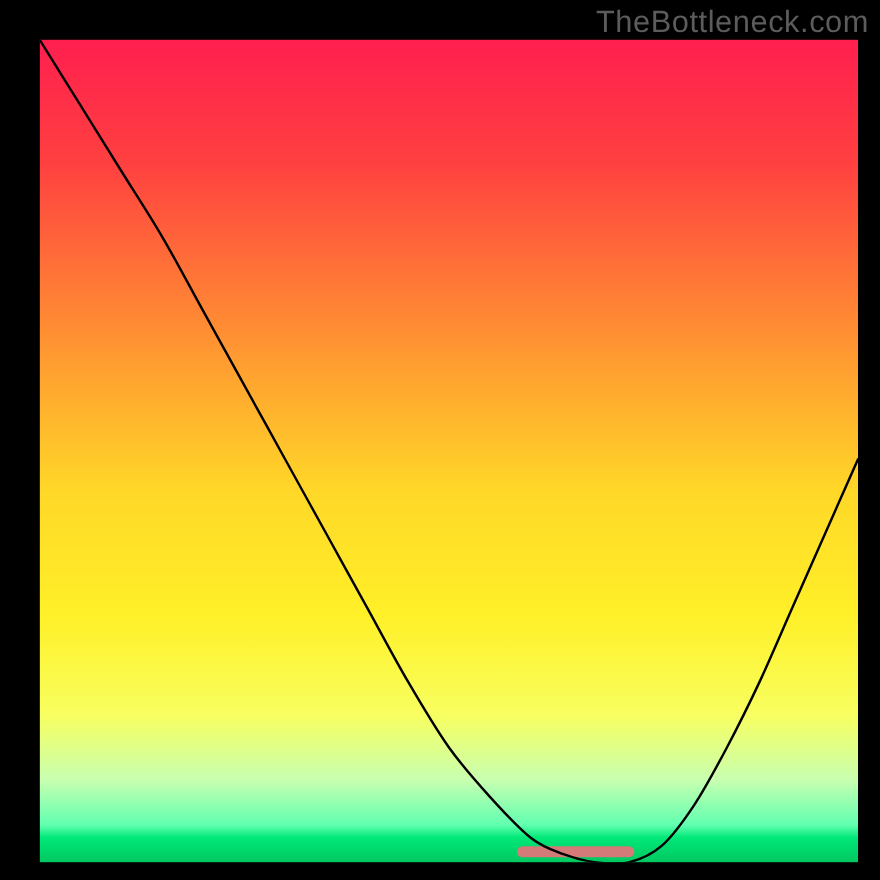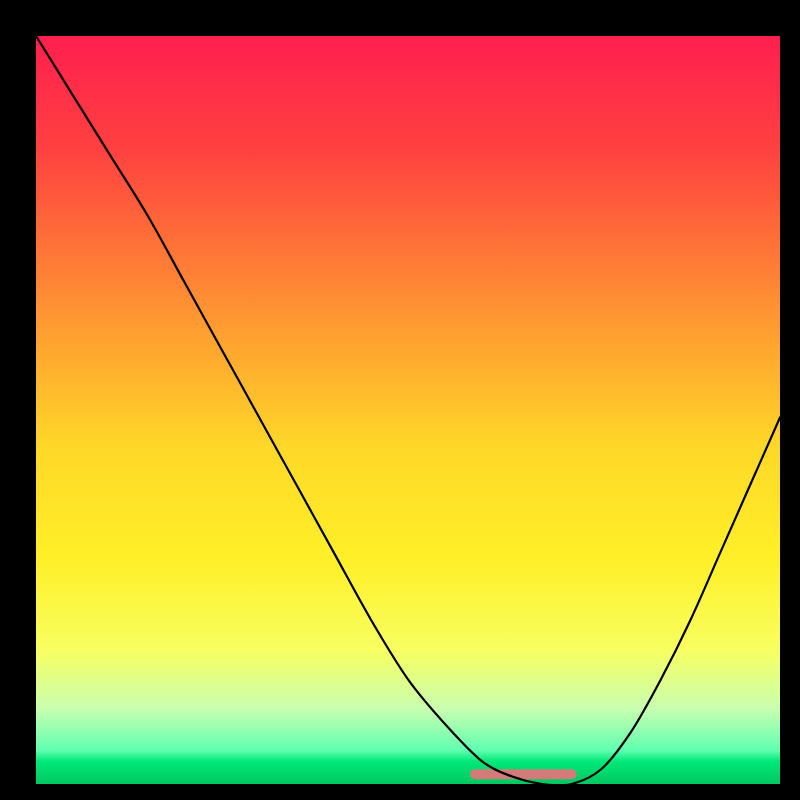--- a/index.html
+++ b/index.html
@@ -48,20 +48,21 @@
     stroke-width: 10;
     stroke-linecap: round;
     stroke-linejoin: round;
   }
 </style>
 </head>
 <body>
 
 <div class="stage">
 
+  <div class="watermark">TheBottleneck.com</div>
 
   <svg class="plot" viewBox="0 0 744 748" preserveAspectRatio="none">
     <defs>
       <linearGradient id="bg-grad" x1="0" y1="0" x2="0" y2="1">
       <stop offset="0%" stop-color="#ff1f4f"></stop>
           <stop offset="15%" stop-color="#ff4040"></stop>
           <stop offset="40%" stop-color="#ffa030"></stop>
           <stop offset="55.00000000000001%" stop-color="#ffd828"></stop>
           <stop offset="70%" stop-color="#fff028"></stop>
           <stop offset="82%" stop-color="#f8ff60"></stop>

